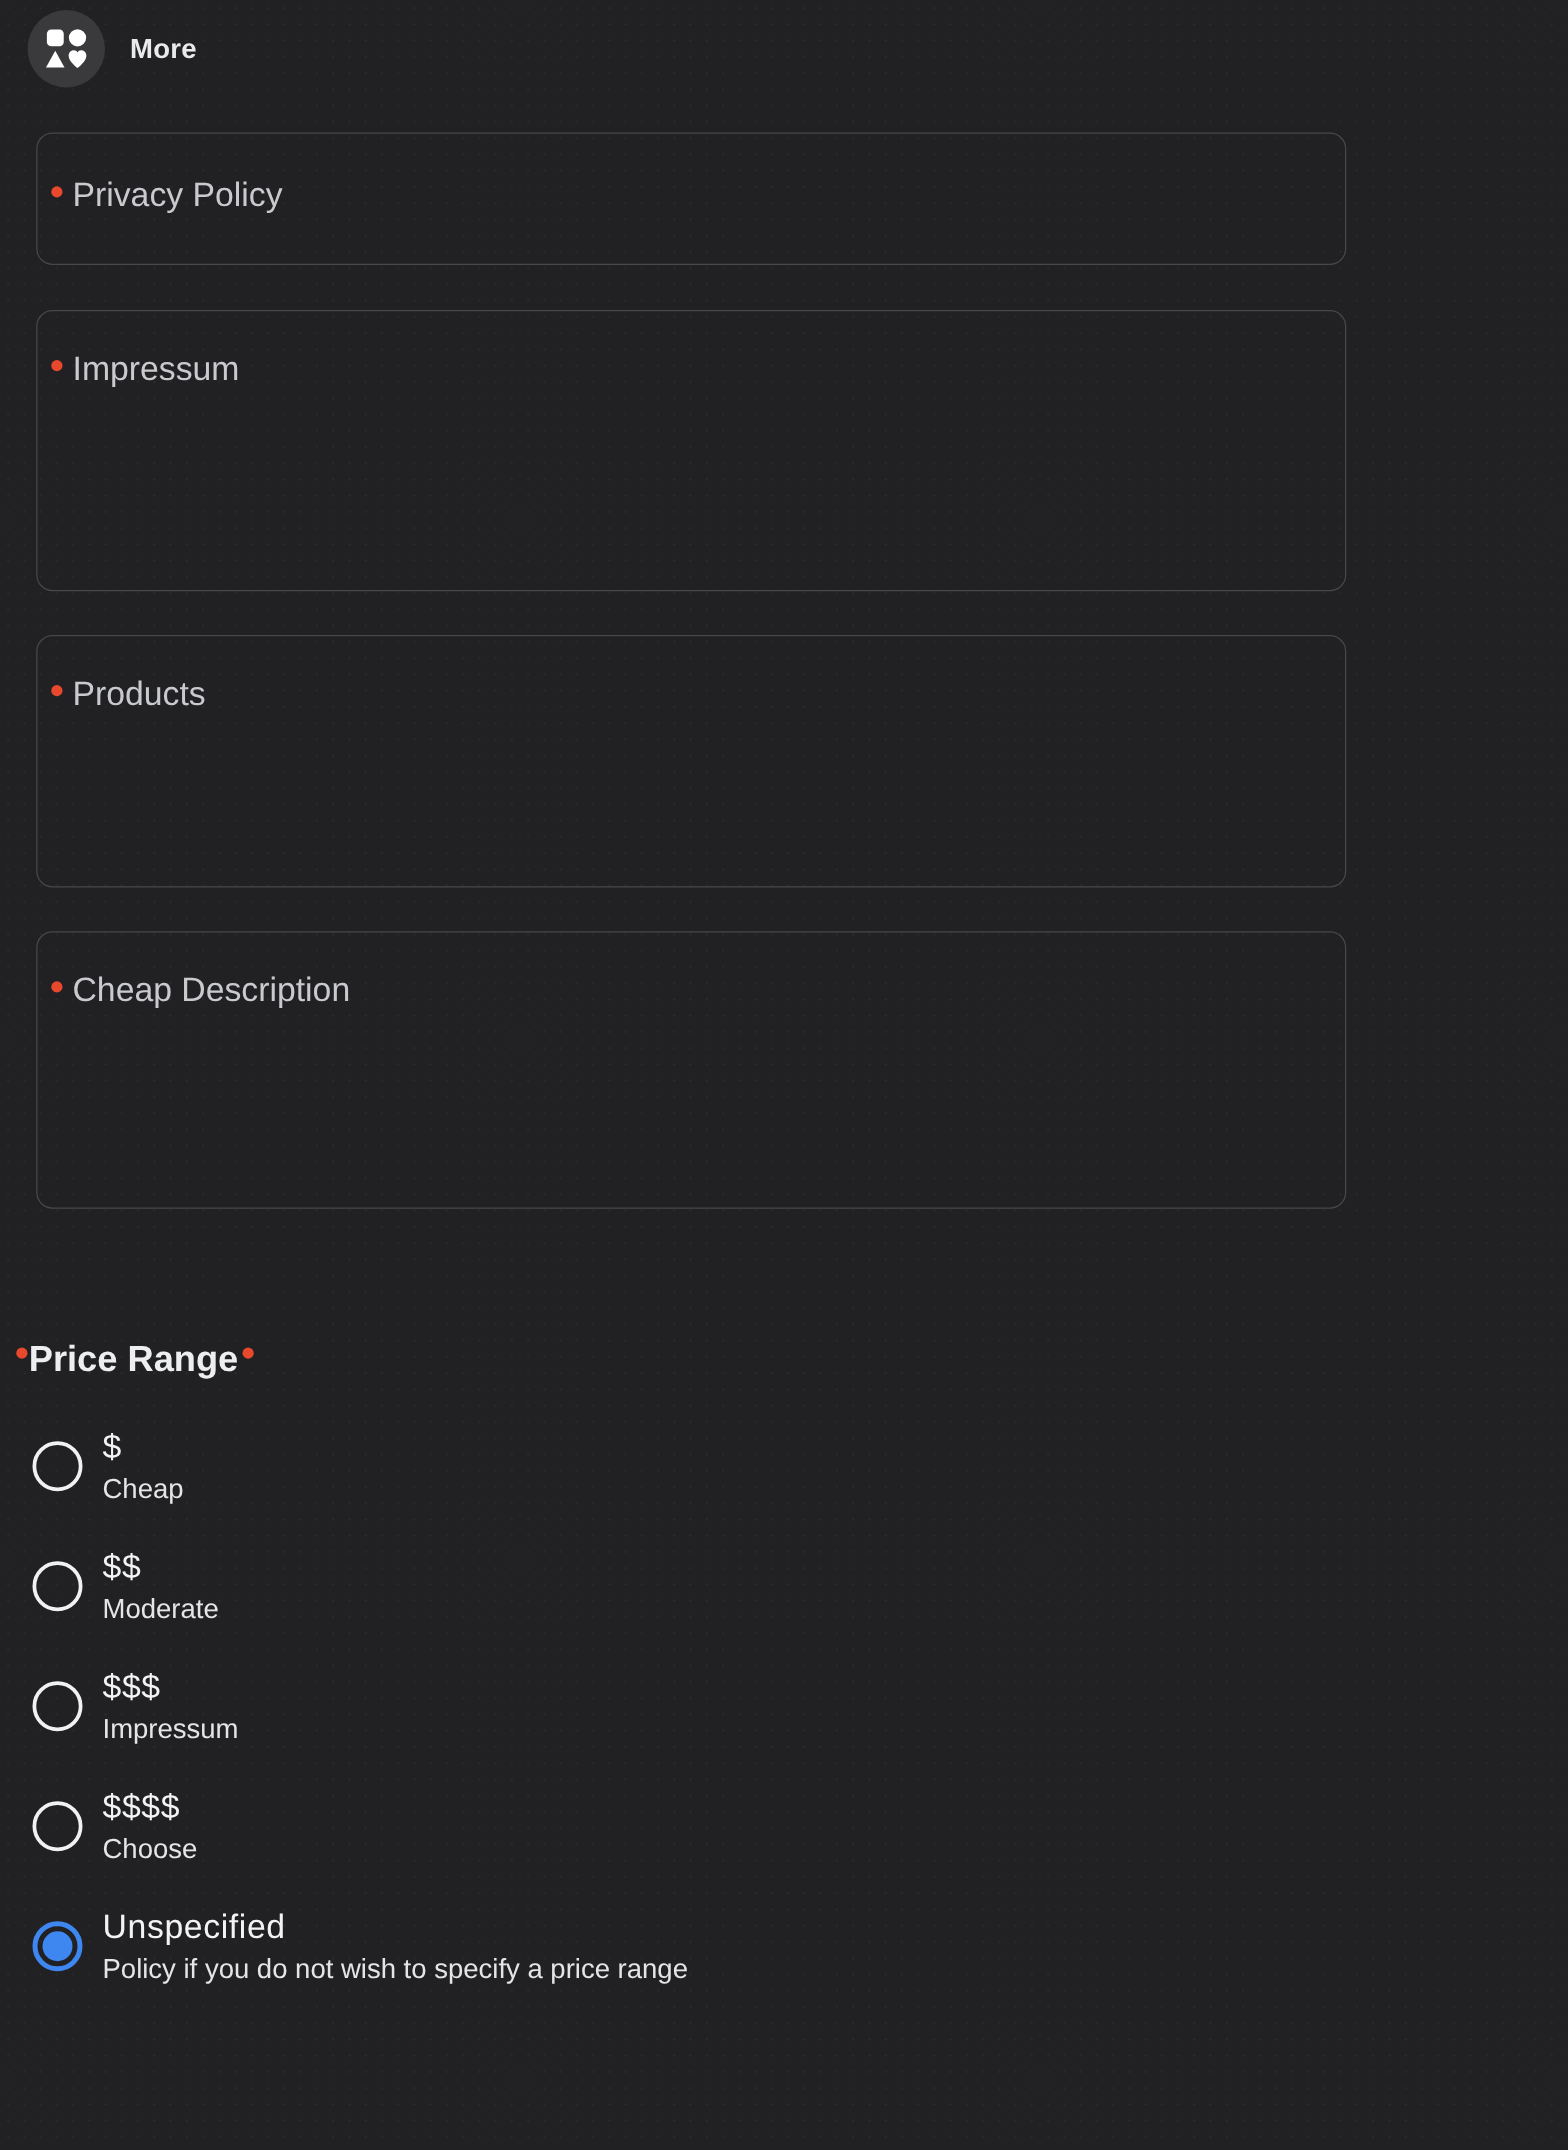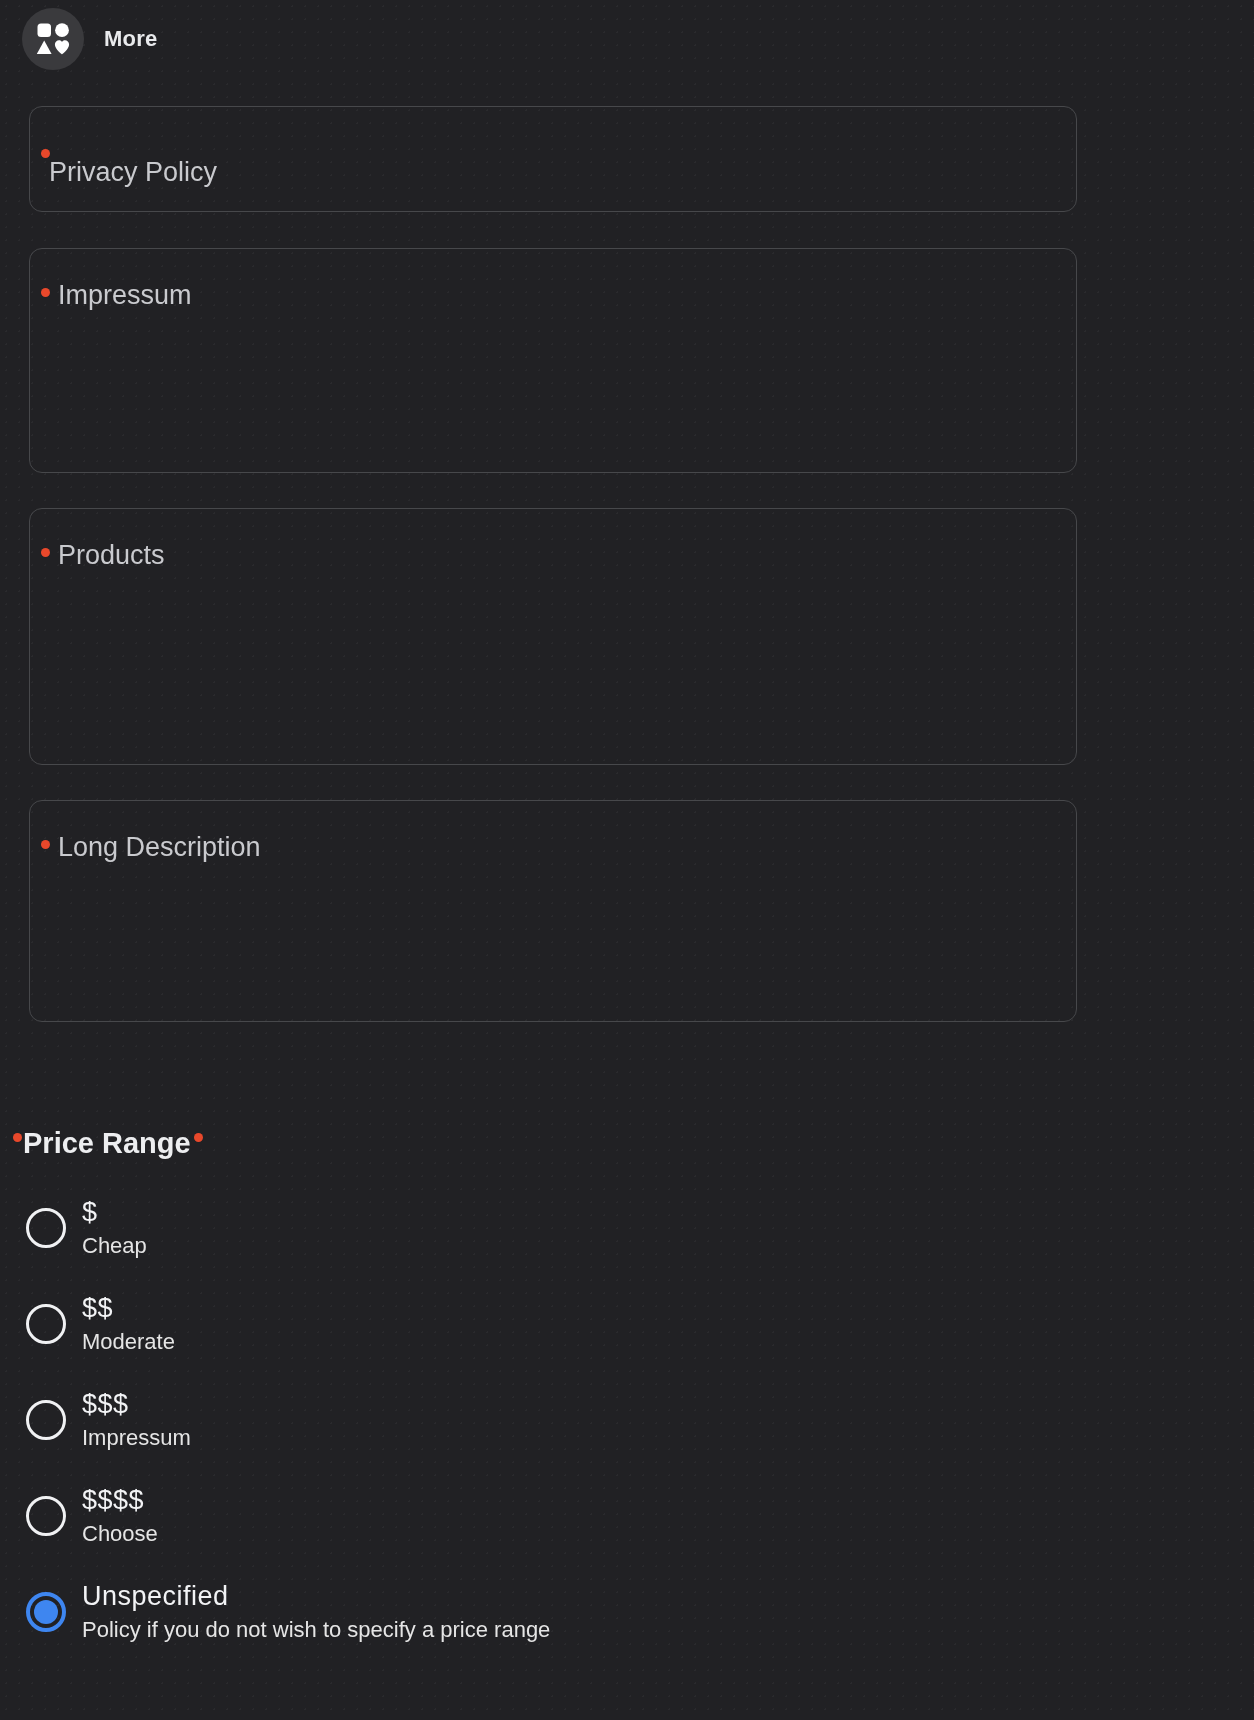--- a/index.html
+++ b/index.html
@@ -83,24 +83,24 @@
   .field-label {
     font-size: 27px;
     color: #c9cace;
     margin-left: 8px;
     line-height: 1.1;
   }
 
   
   .h-sm  { height: 106px; }
   .h-md  { height: 225px; margin-top: 36px; }
-  .h-lg  { height: 257px; }
+  .h-lg  { height: 202px; }
   .h-xl  { height: 222px; }
 
-  .h-sm .field-label-row { padding-top: 35px; flex-direction: column; }
+  .h-sm .field-label-row { padding-top: 35px; }
   .h-md .field-label-row { padding-top: 32px; }
   .h-lg .field-label-row { padding-top: 32px; }
   .h-xl .field-label-row { padding-top: 32px; }
 
   
   .price-section {
     padding: 30px 0 0 0;
   }
   .price-heading {
     display: flex;
@@ -198,21 +198,21 @@
     <div class="field-card h-lg">
       <div class="field-label-row">
         <span class="req-dot"></span>
         <span class="field-label">Products</span>
       </div>
     </div>
 
     <div class="field-card h-xl">
       <div class="field-label-row">
         <span class="req-dot"></span>
-        <span class="field-label">Long Description</span>
+        <span class="field-label">Cheap Description</span>
       </div>
     </div>
 
   </div>
 
   <div class="price-section">
 
     <div class="price-heading">
       <span class="req-dot"></span>
       <span class="price-heading-text">Price Range</span>

